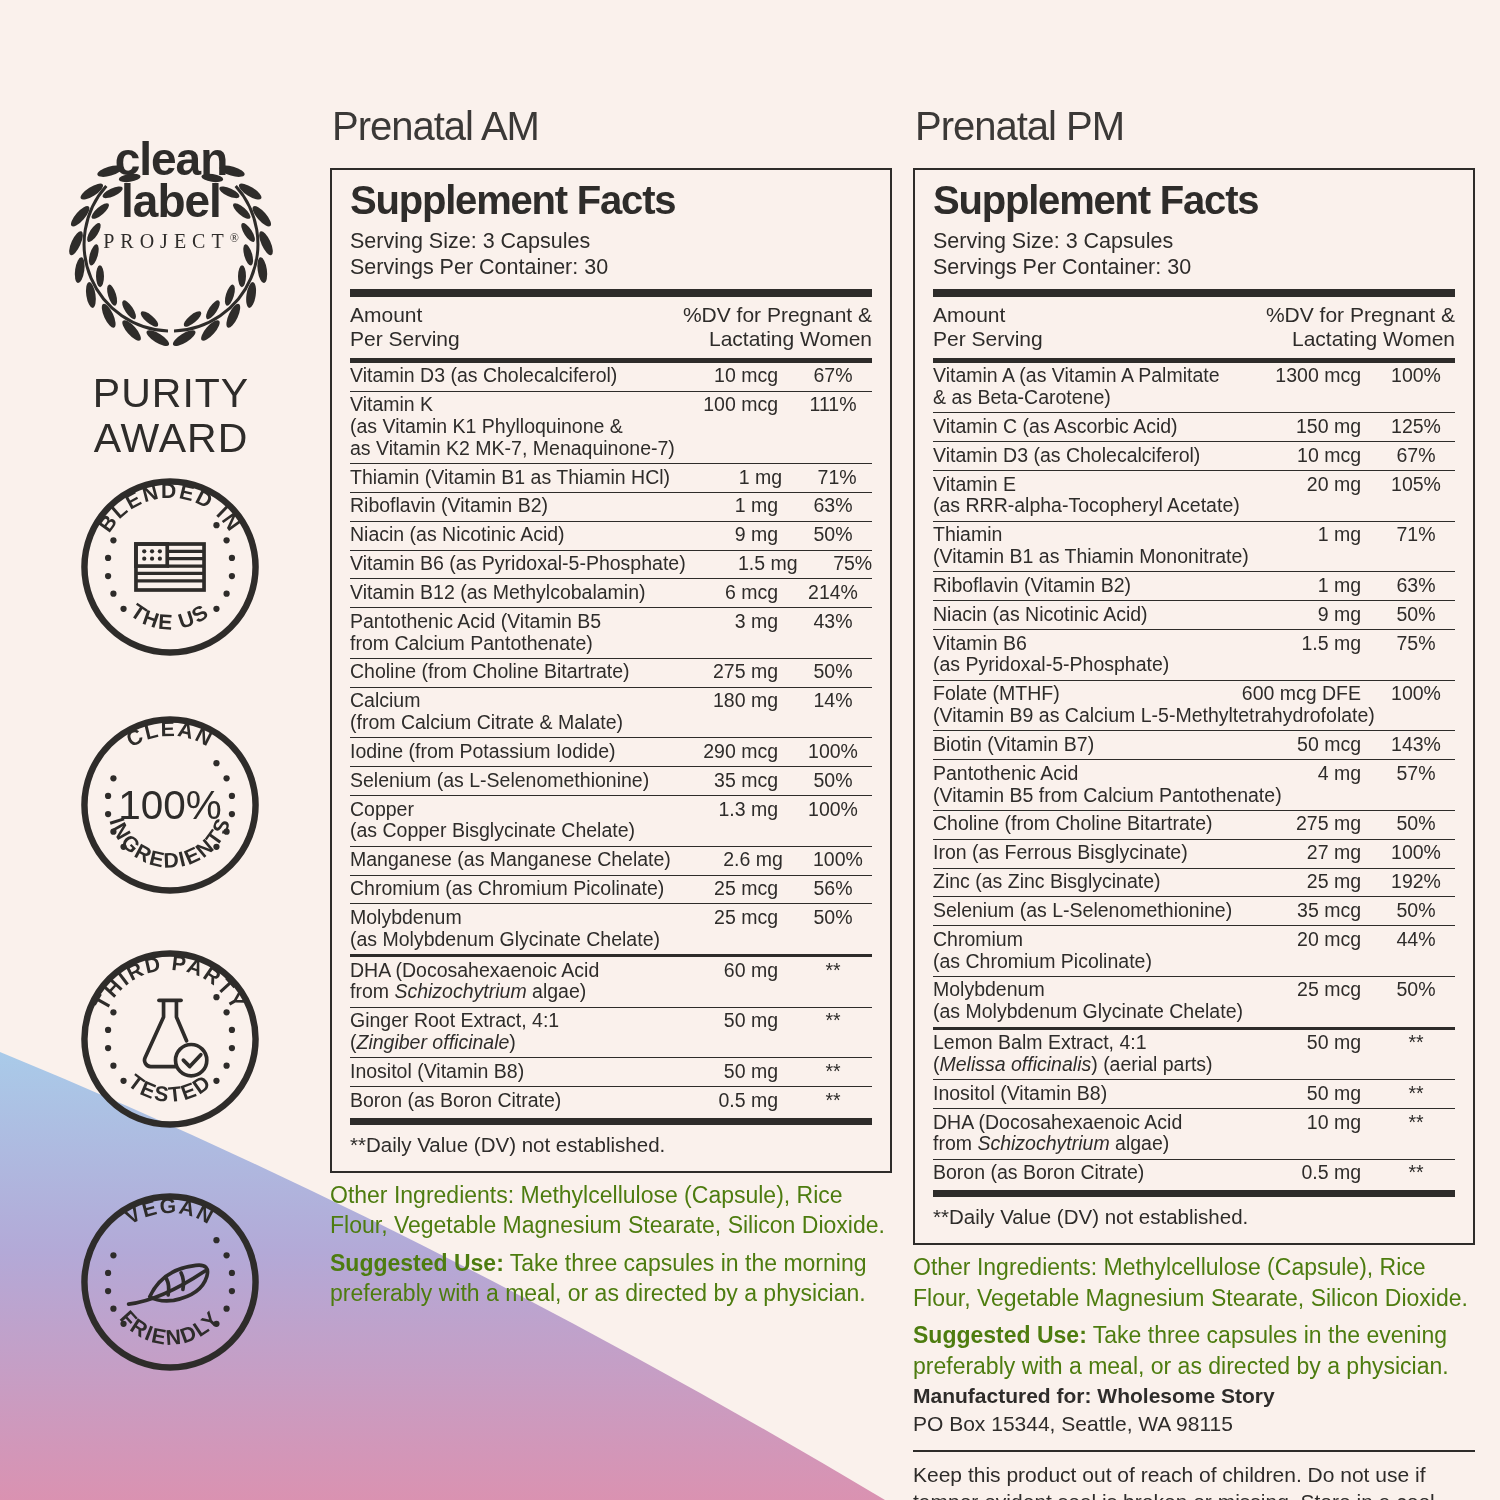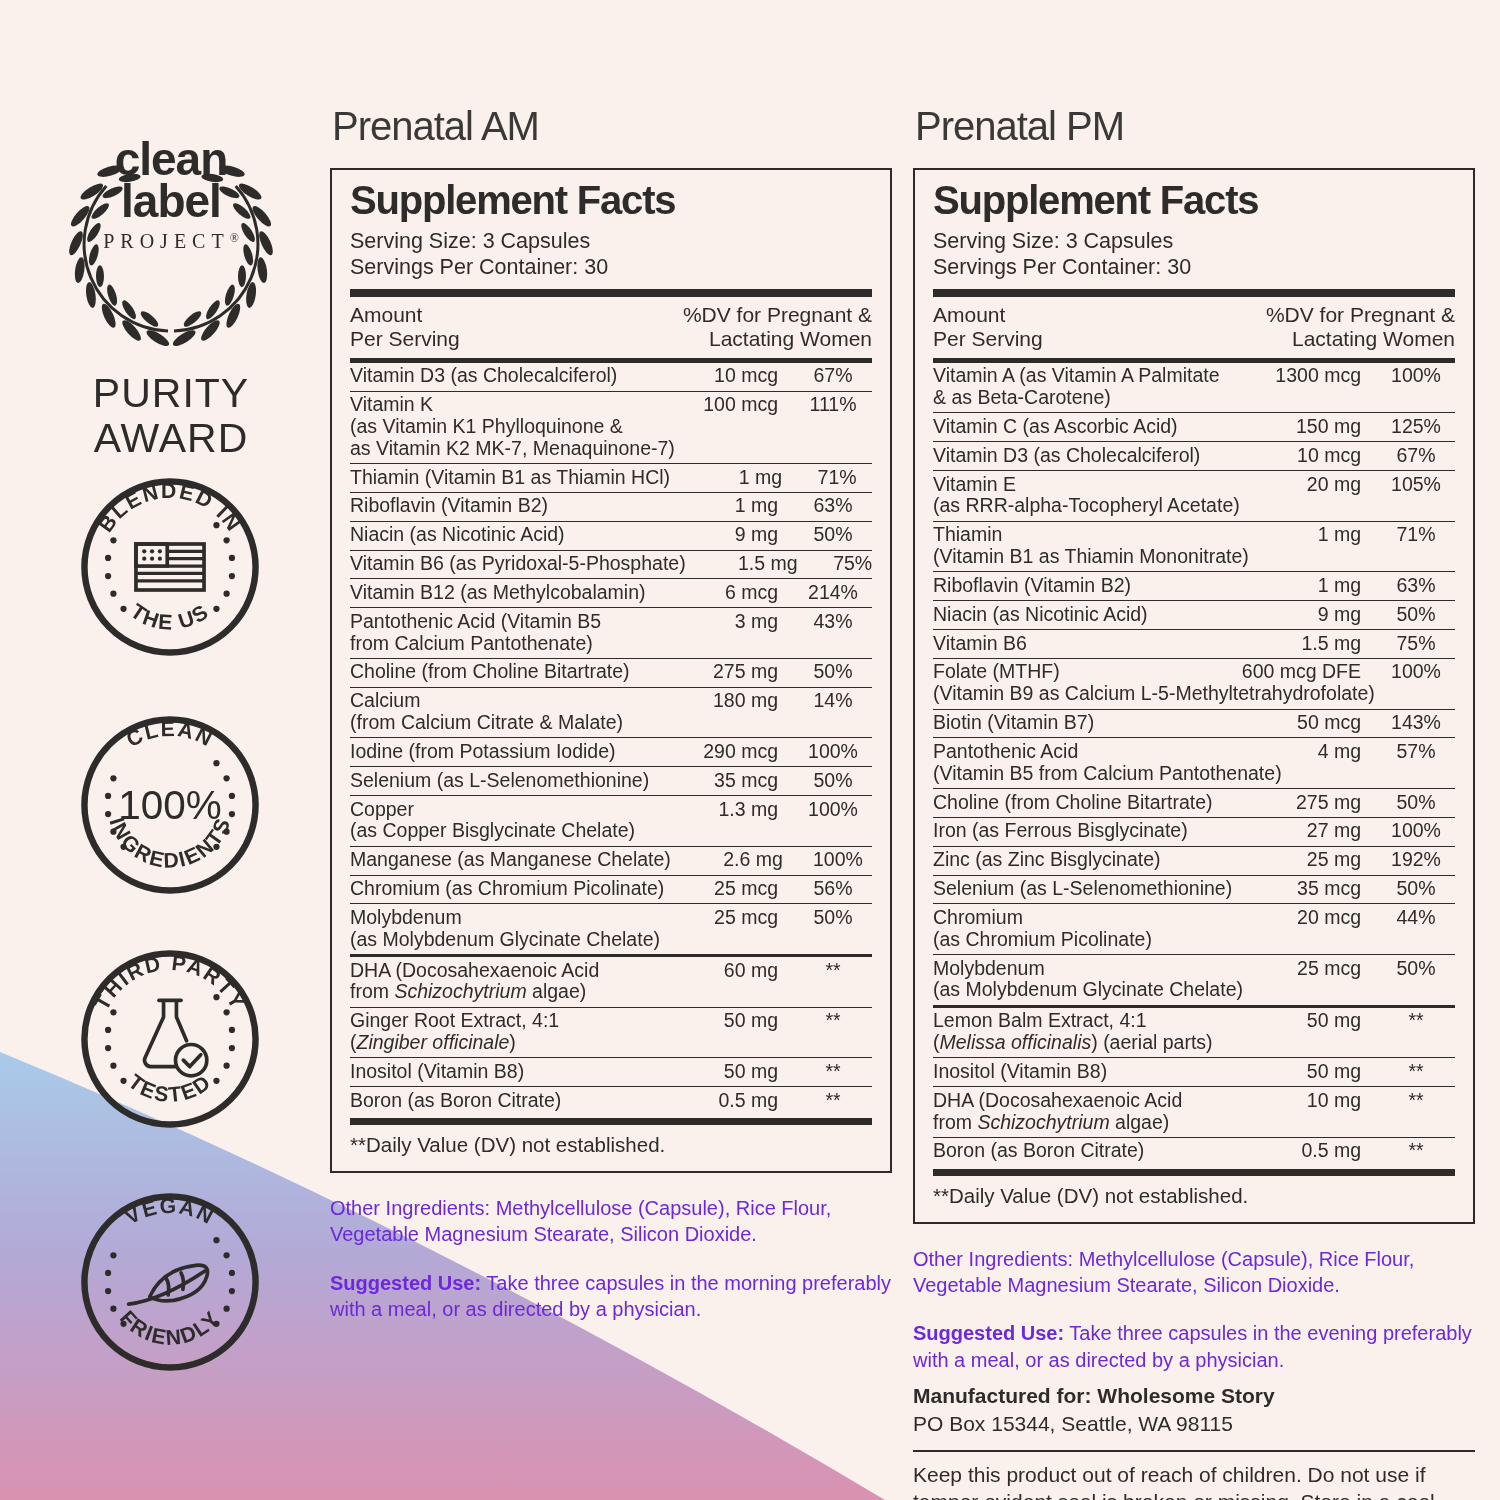--- a/index.html
+++ b/index.html
@@ -34,21 +34,21 @@
   .row{border-top:1.6px solid #2e2c2a;padding:2.5px 0 3.5px 0;font-size:19.5px;line-height:1.12}
   .rows .row:first-child{border-top:none}
   .row.thick{border-top-width:3.5px}
   .rline{display:flex;align-items:flex-start}
   .rname{flex:1 1 auto;white-space:nowrap}
   .ramt{flex:0 0 112px;text-align:right;padding-right:16px;white-space:nowrap}
   .rdv{flex:0 0 78px;text-align:center;white-space:nowrap}
   .rsub{white-space:nowrap}
   .bar-foot{height:7px;background:#2e2c2a;margin-top:3px}
   .footnote{font-size:20.5px;padding:8px 0 2px 0}
-  .para{margin-top:22px;font-size:20px;line-height:1.32;color:#6d28d9}
+  .para{margin-top:7px;font-size:23px;line-height:1.32;color:#4d7c0f}
   .blabel{font-weight:bold}
   
   #footer{position:absolute;left:913px;top:1383px;width:562px;z-index:1}
   .mfg{font-weight:bold;font-size:21px;line-height:1.25}
   .addr{font-size:21px;line-height:1.25;margin-top:2px}
   .footer-rule{border:none;border-top:2px solid #2e2c2a;margin:12px 0 9px 0}
   .warning{font-size:21px;line-height:1.3}
   i{font-style:italic}
 </style>
 </head>
@@ -490,20 +490,21 @@
             <span class="ramt">9 mg</span>
             <span class="rdv">50%</span>
           </div>
         </div>
         <div class="row">
           <div class="rline">
             <span class="rname">Vitamin B6</span>
             <span class="ramt">1.5 mg</span>
             <span class="rdv">75%</span>
           </div>
+          <div class="rsub">(as Pyridoxal-5-Phosphate)</div>
         </div>
         <div class="row">
           <div class="rline">
             <span class="rname">Folate (MTHF)</span>
             <span class="ramt">600 mcg DFE</span>
             <span class="rdv">100%</span>
           </div>
           <div class="rsub">(Vitamin B9 as Calcium L-5-Methyltetrahydrofolate)</div>
         </div>
         <div class="row">

